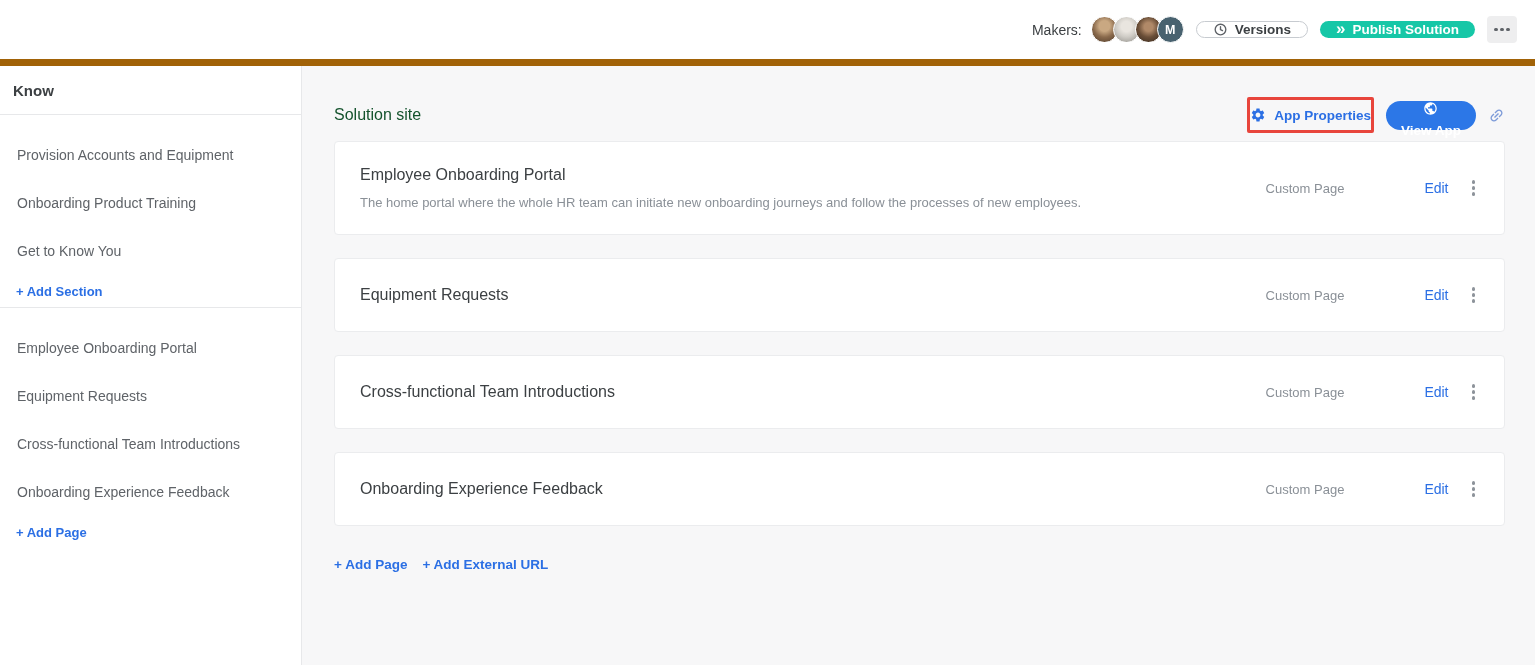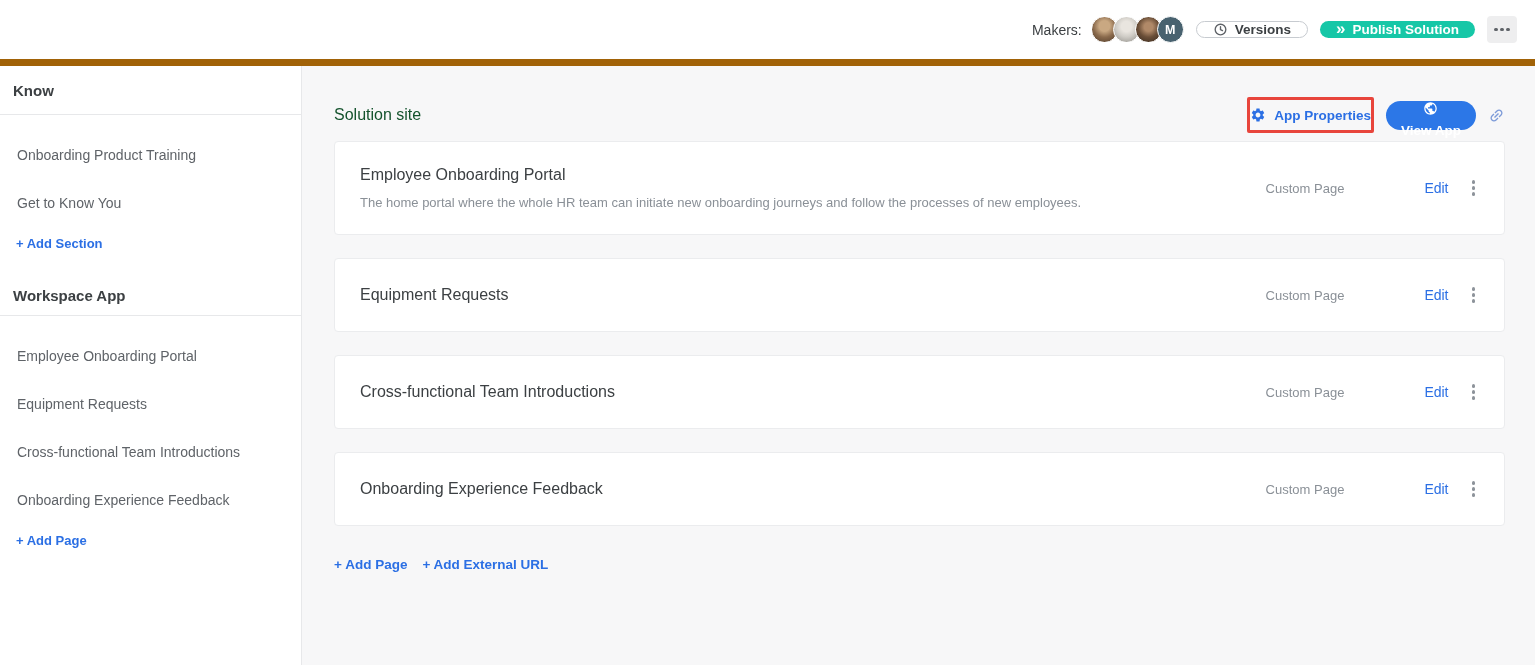--- a/index.html
+++ b/index.html
@@ -150,26 +150,26 @@
   </div>
 </div>
 
 <div class="layout">
 
   <div class="sidebar">
 
     <div class="side-heading">Know</div>
     <hr class="side-divider">
     <div class="side-list">
+      <div class="side-item">Provision Accounts and Equipment</div>
       <div class="side-item">Onboarding Product Training</div>
       <div class="side-item">Get to Know You</div>
       <div class="side-add">+ Add Section</div>
     </div>
 
-    <div class="side-heading second">Workspace App</div>
     <hr class="side-divider">
     <div class="side-list">
       <div class="side-item">Employee Onboarding Portal</div>
       <div class="side-item">Equipment Requests</div>
       <div class="side-item">Cross-functional Team Introductions</div>
       <div class="side-item">Onboarding Experience Feedback</div>
       <div class="side-add">+ Add Page</div>
     </div>
 
   </div>

